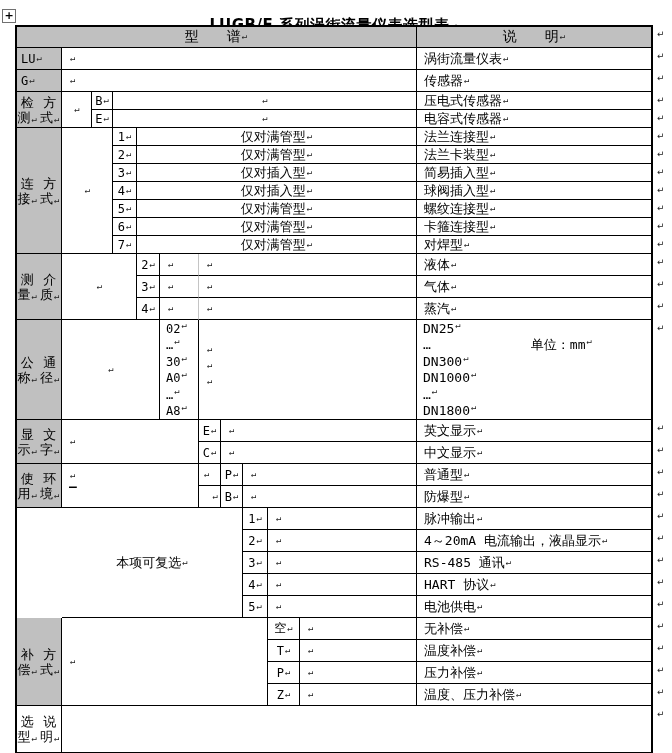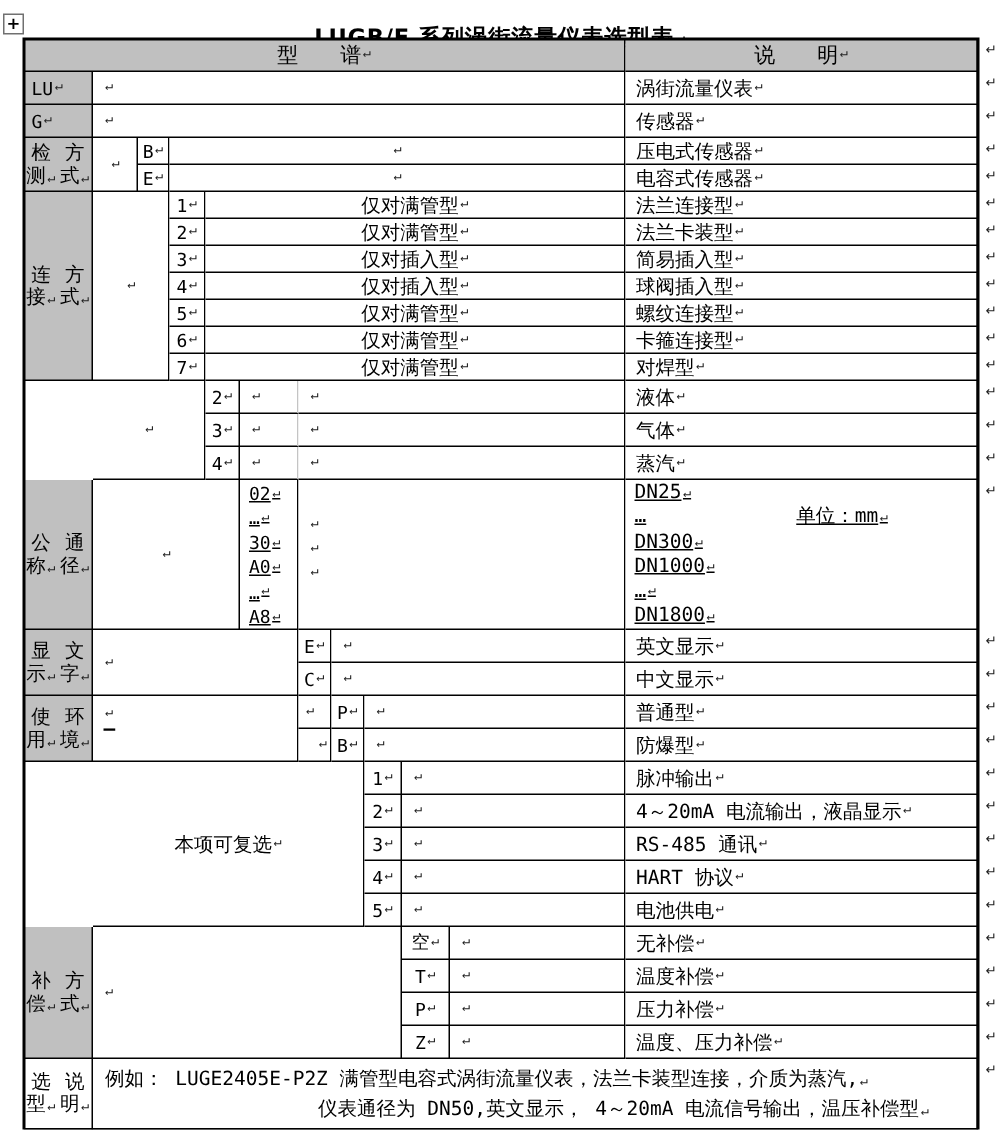--- a/index.html
+++ b/index.html
@@ -18,21 +18,21 @@
   .g{background:#c0c0c0;}
   .t{justify-content:center;text-align:center;}
   .hdr{font-size:14px;}
   .lp{padding-left:7px;}
   .b{display:block;}
   .lbl{flex-direction:row;justify-content:center;line-height:15px;text-align:center;}
   .code{font-size:12px;justify-content:center;}
   .p{font-size:9px;margin-left:1px;line-height:1;color:#222;}
   .mk{font-size:9px;padding:3px 0 0 5px;color:#222;background:transparent;}
   .lightR{border-right-color:#c4c4c4;}
-  .dline{line-height:16.4px;padding-left:6px;font-size:13px;display:flex;align-items:center;text-decoration:underline;}
+  .dline{line-height:16.4px;padding-left:6px;font-size:13px;display:flex;align-items:flex-start;}
   .unit{margin-left:100px;}
   .envbig{padding:3px 0 0 7px;line-height:13px;font-size:13px;display:block;}
   .exline1{padding:4px 0 0 8px;line-height:20px;}
   .exline2{padding-left:150px;line-height:20px;}
   .midp{padding:20px 0 0 7px;line-height:16px;display:block;}
   .overlay{position:absolute;left:15px;top:25px;width:638px;height:729px;
            border:2px solid #000;box-sizing:border-box;pointer-events:none;}
 </style>
 </head>
 <body>
@@ -203,20 +203,24 @@
   <div class="c t" style="grid-area:12/5/13/12">
       <span>仅对满管型</span>
       <span class="p">↵</span>
     </div>
   <div class="c lp" style="grid-area:12/12/13/13">
       <span>对焊型</span>
       <span class="p">↵</span>
     </div>
   <div class="mk" style="grid-area:12/13/13/14">↵</div>
 
+  <div class="c g lbl" style="grid-area:13/1/16/2">
+      <span><span>测量</span><span class="p">↵</span></span>
+      <span><span>介质</span><span class="p">↵</span></span>
+    </div>
   <div class="c t" style="grid-area:13/2/16/5">
       <span class="p">↵</span>
     </div>
   <div class="c code" style="grid-area:13/5/14/6">
       <span>2</span>
       <span class="p">↵</span>
     </div>
   <div class="c lp lightR" style="grid-area:13/6/14/7">
       <span class="p">↵</span>
     </div>
@@ -515,21 +519,17 @@
   <div class="c lp" style="grid-area:29/12/30/13">
       <span>温度、压力补偿</span>
       <span class="p">↵</span>
     </div>
   <div class="mk" style="grid-area:29/13/30/14">↵</div>
 
   <div class="c lbl" style="grid-area:30/1/31/2">
       <span><span>选型</span><span class="p">↵</span></span>
       <span><span>说明</span><span class="p">↵</span></span>
     </div>
-  <div class="c b" style="grid-area:30/2/31/13">
-    <div class="exline1"><span>例如： LUGE2405E-P2Z 满管型电容式涡街流量仪表，法兰卡装型连接，介质为蒸汽,</span><span class="p">↵</span></div>
-    <div class="exline2"><span>仪表通径为 DN50,英文显示， 4～20mA 电流信号输出，温压补偿型</span><span class="p">↵</span></div>
-  </div>
   <div class="mk" style="grid-area:30/13/31/14">↵</div>
 
 </div>
 
 <div class="overlay"></div>
 
 </body></html>

